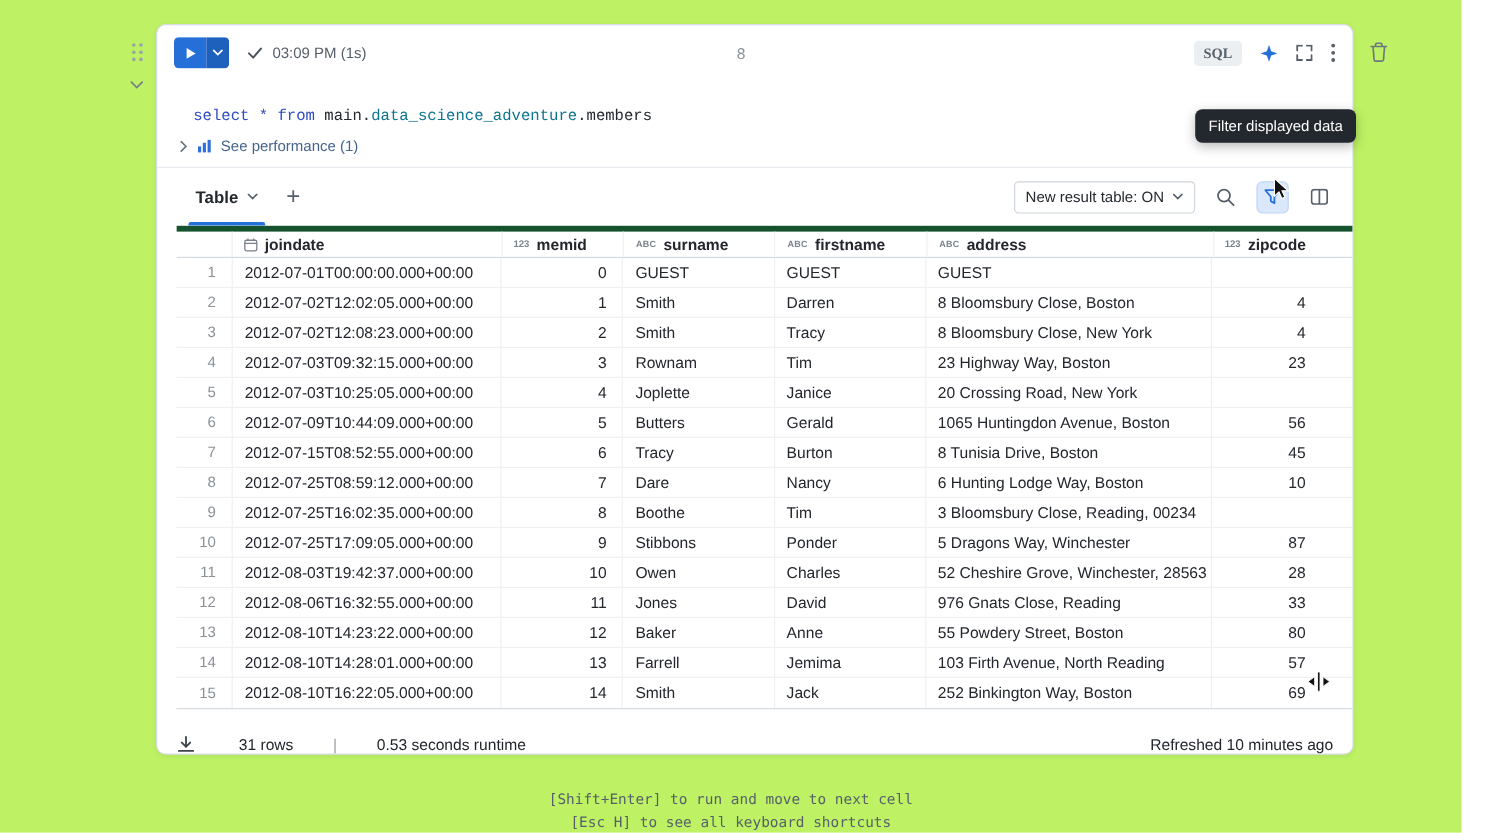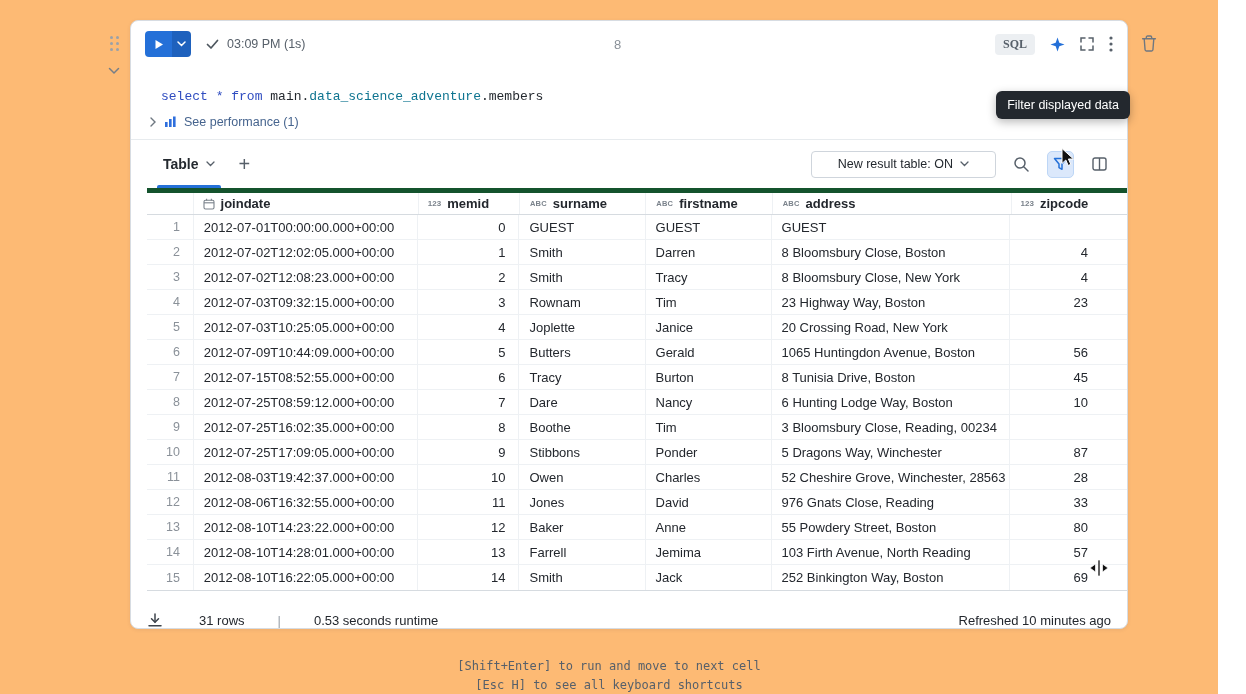--- a/index.html
+++ b/index.html
@@ -1,17 +1,17 @@
 <!DOCTYPE html>
 <html style="--accent: #2470d8; --sql-keyword: #2f4cc0; --sql-schema: #0e7490; --tooltip-bg: #23282e; --filter-active-bg: #dbe8fb;"><head>
 <meta charset="utf-8">
 <style>
   * { margin:0; padding:0; box-sizing:border-box; }
   html,body { background:#fff; }
-  .stage { position:relative; width:1218px; height:694px; background:#fdba74;
+  .stage { position:relative; width:1218px; height:694px; background:#bef264;
            font-family:"Liberation Sans",sans-serif; overflow:hidden; }
 
   
   .gutter { position:absolute; left:103px; top:36px; width:22px; display:flex;
             flex-direction:column; align-items:center; gap:16px; }
   .drag-dots { display:grid; grid-template-columns:repeat(2,3px); grid-template-rows:repeat(3,3px);
                gap:3px; cursor:grab; }
   .drag-dots i { width:3px; height:3px; border-radius:50%; background:#9aa1a9; }
 
   
@@ -47,21 +47,21 @@
   .divider { border-top:1px solid #e7ebee; }
 
   .toolbar { display:flex; align-items:center; height:48px; padding:0 14px; position:relative; }
   .tab { margin-left:18px; position:relative; height:100%; display:flex; align-items:center;
          gap:7px; font-size:14px; font-weight:600; color:#24292f; cursor:pointer; }
   .tab .underline { position:absolute; bottom:0; left:-6px; right:-6px; height:3px;
                     background:var(--accent); border-radius:2px 2px 0 0; }
   .add-tab { margin-left:24px; font-size:20px; color:#57606a; line-height:1; cursor:pointer; }
   .toolbar-right { margin-left:auto; display:flex; align-items:center; gap:12px; }
   .result-select { display:flex; align-items:center; gap:7px; border:1px solid #cfd5dc;
-                   border-radius:4px; height:27px; padding:0 26px; font-size:12.5px;
+                   border-radius:4px; height:27px; padding:0 9px; font-size:12.5px;
                    color:#24292f; cursor:pointer; white-space:nowrap; }
   .icon-btn { width:27px; height:27px; display:flex; align-items:center; justify-content:center;
               border-radius:5px; cursor:pointer; color:#57606a; }
   .icon-btn.active { background:var(--filter-active-bg); border:1px solid #bdd6f6; color:var(--accent); }
 
   .tooltip { position:absolute; right:-3px; top:70px; background:var(--tooltip-bg); color:#fff;
              font-size:12.5px; padding:7px 11px; border-radius:6px; white-space:nowrap;
              box-shadow:0 3px 10px rgba(0,0,0,.28); z-index:5; }
 
   

